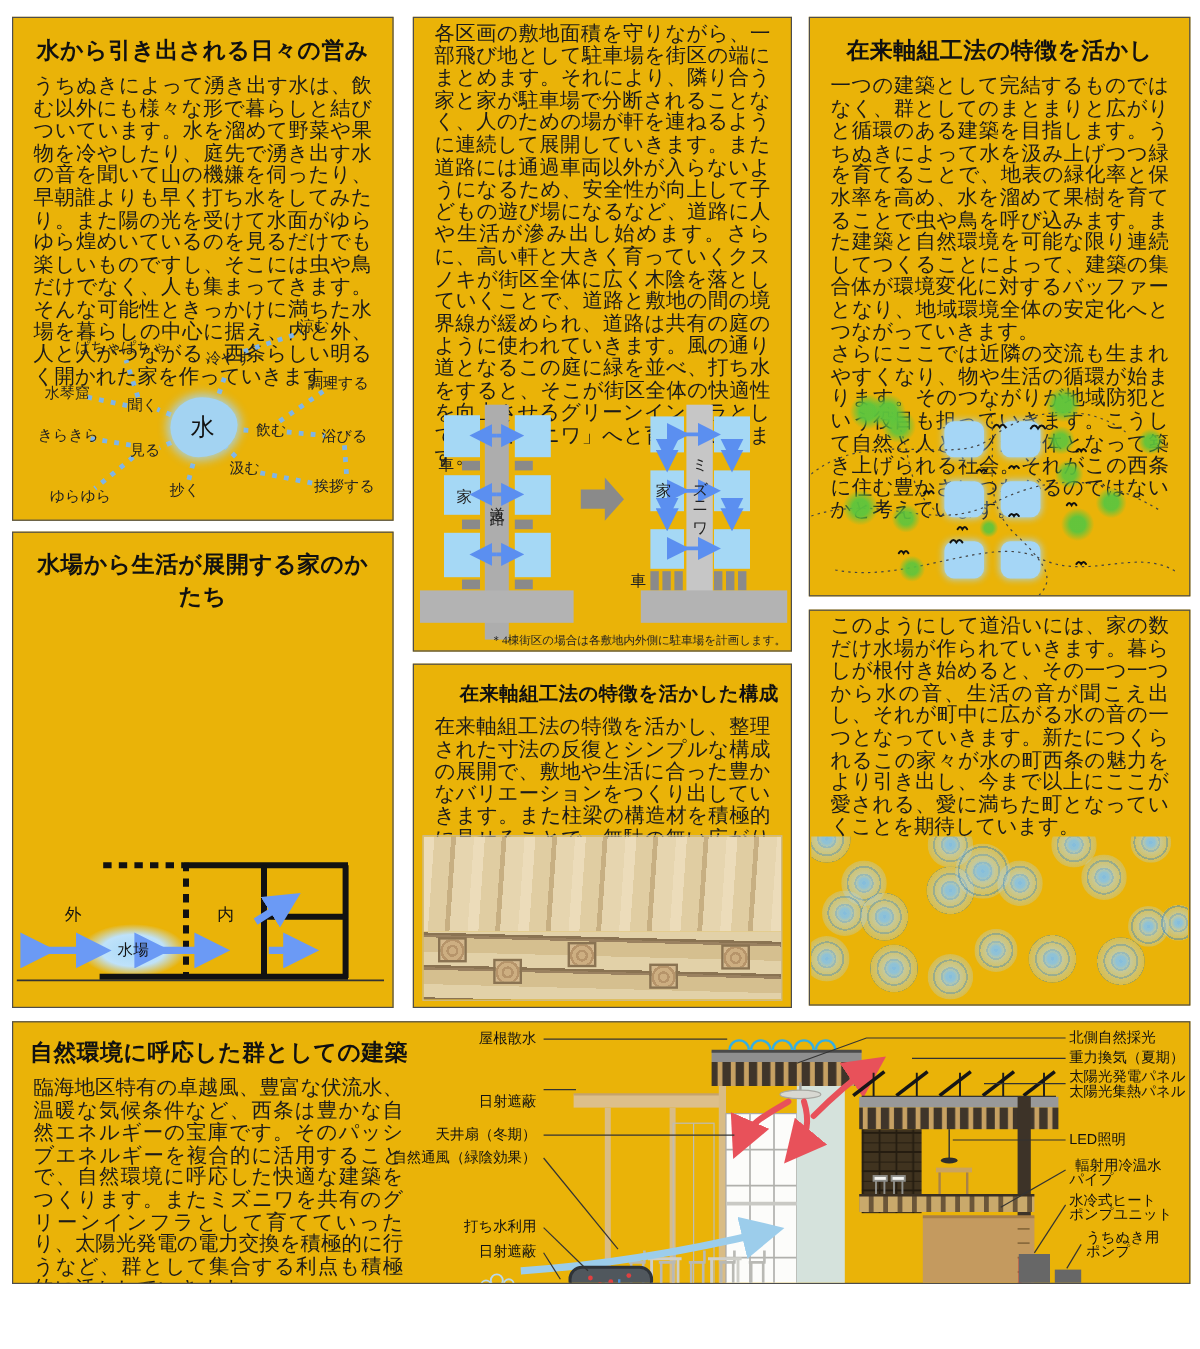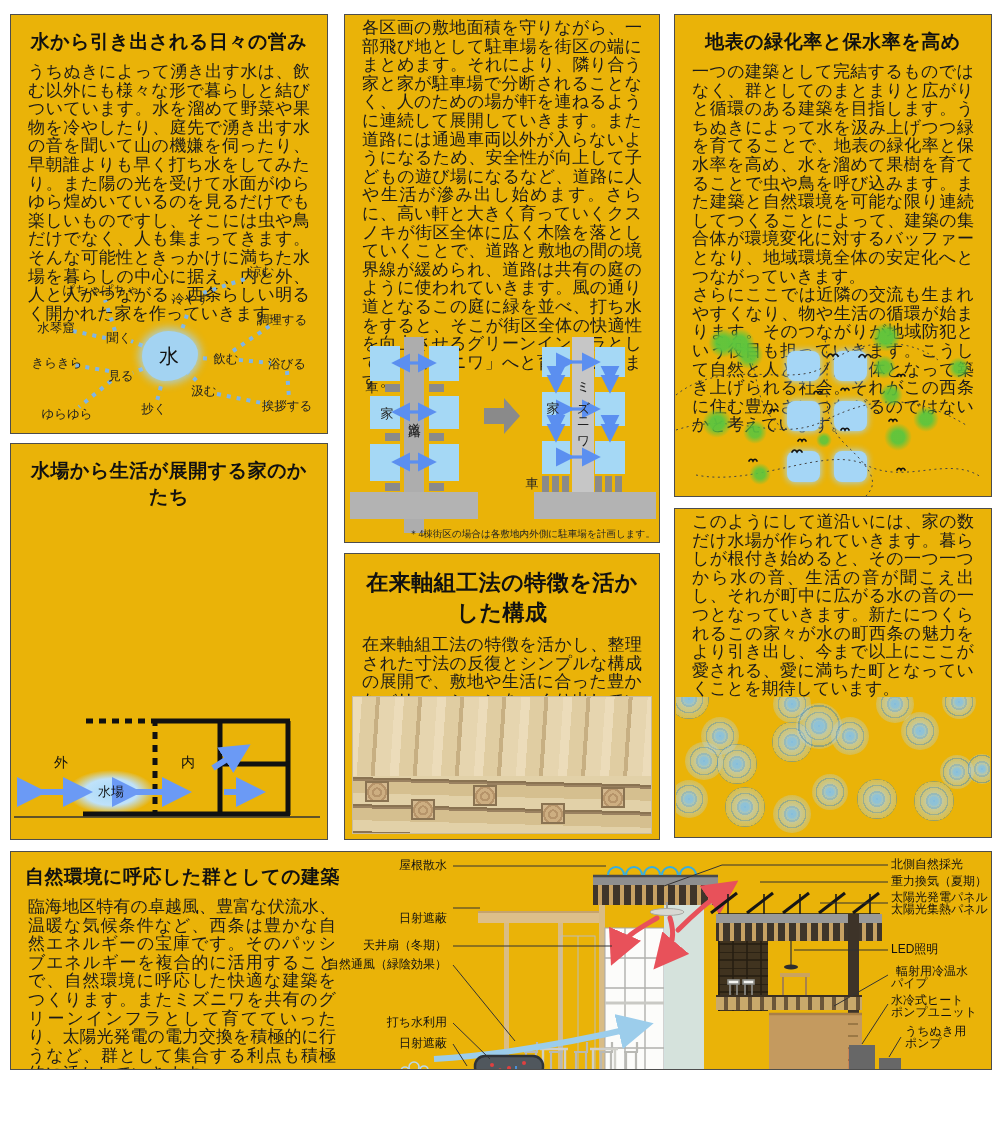--- a/index.html
+++ b/index.html
@@ -9,21 +9,21 @@
   .box h2{margin:14px 10px 8px 10px;font-size:19px;font-weight:bold;text-align:center;
           font-family:"Liberation Sans","DejaVu Sans",sans-serif;color:#111;letter-spacing:0.5px;}
   .box .body{margin:4px;padding:0 13px;font-size:17px;line-height:18.6px;text-align:justify;
           font-family:Liberation Sans, sans-serif;color:#1b1b1b;white-space:pre-line;}
   
   #box-daily{left:10px;top:14px;width:318px;height:420px;}
   #box-road{left:344px;top:14px;width:316px;height:529px;}
   #box-eco{left:674px;top:14px;width:318px;height:483px;}
   #box-kata{left:10px;top:443px;width:318px;height:397px;}
   #box-kouhou{left:344px;top:553px;width:316px;height:287px;}
-  #box-kouhou h2{font-size:22px;}
+  #box-kouhou h2{font-size:16px;text-align:right;}
   #box-sound{left:674px;top:508px;width:318px;height:330px;}
   #box-env{left:10px;top:851px;width:982px;height:219px;}
   #box-env h2{text-align:left;margin:12px 12px 8px 14px;}
   #box-env .body{width:308px;}
   
   .wmap{position:absolute;left:0;top:244px;width:318px;height:174px;}
   .wmap svg{position:absolute;left:0;top:0;}
   .wnode{position:absolute;transform:translate(-50%,-50%);font-size:12.5px;white-space:nowrap;color:#222;}
   .wblob{position:absolute;left:131px;top:72px;width:56px;height:50px;background:#a3d3f2;
          border-radius:47% 53% 58% 42% / 50% 46% 54% 50%;box-shadow:0 0 8px 3px rgba(163,211,242,.85);}
@@ -178,21 +178,21 @@
       <span class="rlabel" style="left:41px;top:77px">家</span>
       <span class="rlabel vert" style="left:68px;top:78px">道路</span>
       <span class="rlabel" style="left:207px;top:72px">家</span>
       <span class="rlabel vert" style="left:237px;top:72px">ミズニワ</span>
       <span class="rlabel" style="left:186px;top:147px">車</span>
       <span class="rnote">＊4棟街区の場合は各敷地内外側に駐車場を計画します。</span>
     </div>
   </section>
 
   <section class="box" id="box-eco">
-    <h2>地表の緑化率と保水率を高め</h2>
+    <h2>在来軸組工法の特徴を活かし</h2>
     <p class="body">一つの建築として完結するものではなく、群としてのまとまりと広がりと循環のある建築を目指します。うちぬきによって水を汲み上げつつ緑を育てることで、地表の緑化率と保水率を高め、水を溜めて果樹を育てることで虫や鳥を呼び込みます。また建築と自然環境を可能な限り連続してつくることによって、建築の集合体が環境変化に対するバッファーとなり、地域環境全体の安定化へとつながっていきます。
 さらにここでは近隣の交流も生まれやすくなり、物や生活の循環が始まります。そのつながりが地域防犯という役目も担っていきます。こうして自然と人とモノが一体となって築き上げられる社会。それがこの西条に住む豊かさにつながるのではないかと考えています。</p>
     <div class="eco">
       <div class="house" style="left:111px;top:16px;width:33px;height:30px"></div>
       <div class="house" style="left:158px;top:16px;width:33px;height:30px"></div>
       <div class="house" style="left:111px;top:66px;width:33px;height:30px"></div>
       <div class="house" style="left:158px;top:66px;width:33px;height:30px"></div>
       <div class="house" style="left:111px;top:116px;width:33px;height:31px"></div>
       <div class="house" style="left:158px;top:116px;width:33px;height:31px"></div>
       <svg width="314" height="161" viewBox="0 0 314 161">

